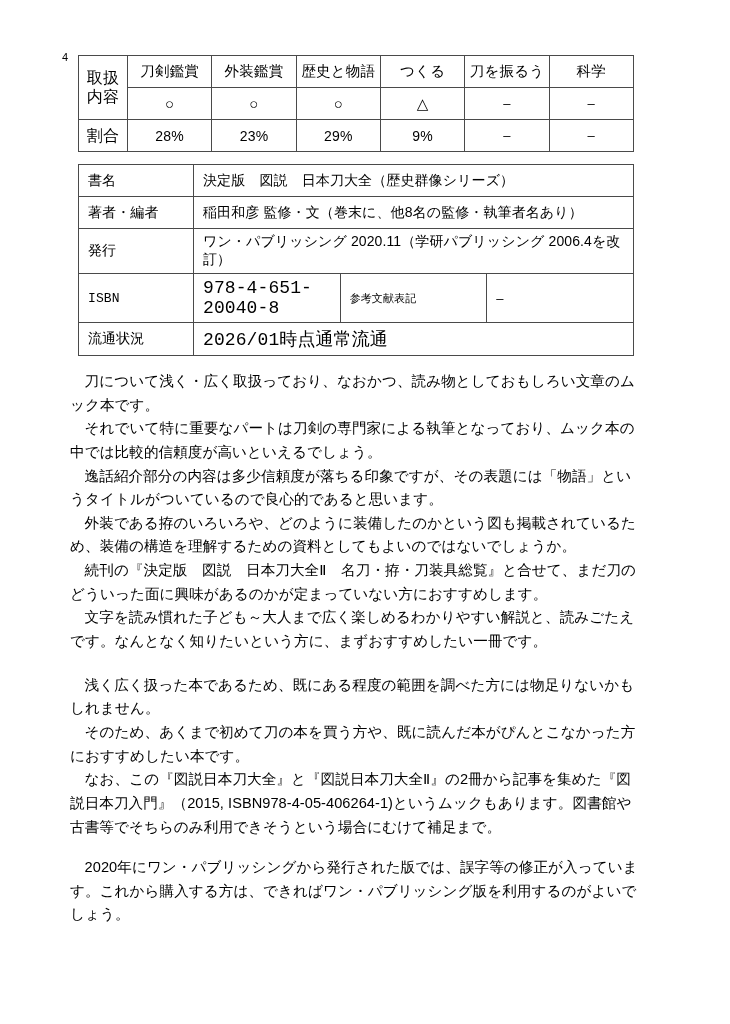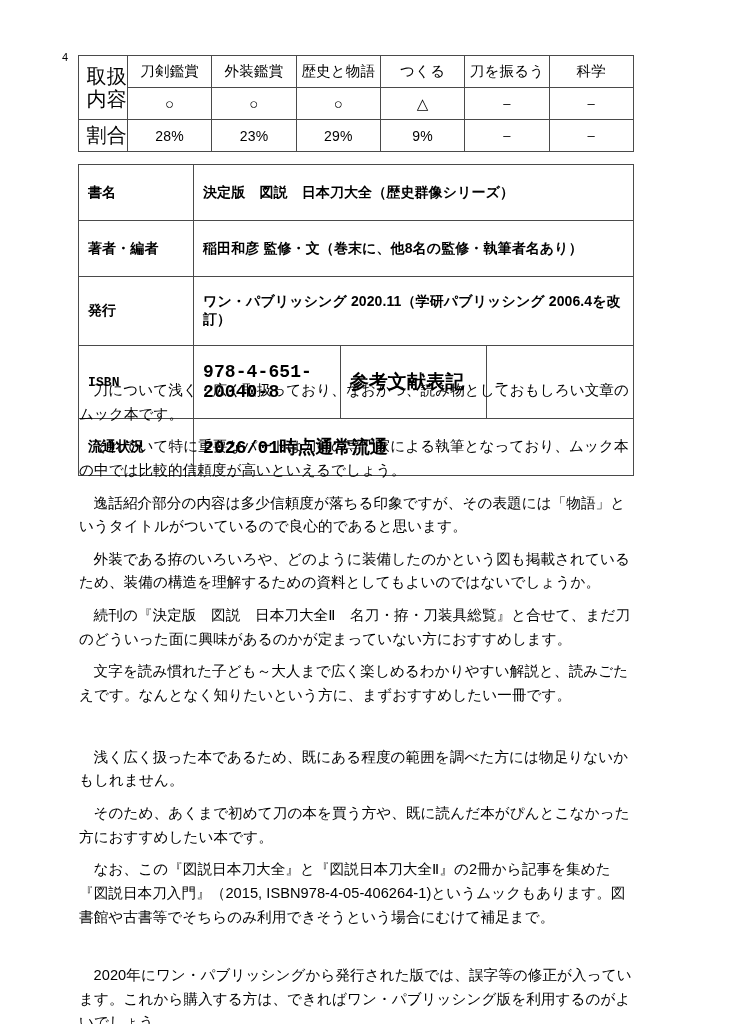--- a/index.html
+++ b/index.html
@@ -39,24 +39,23 @@
   .coverage-table td {
     border: 1.1px solid #4a4a4a;
     text-align: center;
     vertical-align: middle;
     font-size: 14.5px;
     padding: 0;
     height: 31px;
     letter-spacing: 0.2px;
   }
   .coverage-table td.rowlabel {
-    font-size: 20px;
+    font-size: 16px;
     line-height: 1.12;
     width: 48px;
-    text-align: right;
   }
   .coverage-table td.head {
     font-size: 14.5px;
   }
   .coverage-table td.mark {
     font-size: 15px;
   }
   .coverage-table td.dash {
     font-size: 13px;
   }
@@ -73,63 +72,62 @@
     position: absolute;
     left: 78px;
     top: 164px;
     width: 556px;
     border-collapse: collapse;
     table-layout: fixed;
   }
   .biblio-table td {
     border: 1.1px solid #4a4a4a;
     font-size: 14px;
-    padding: 16px 9px;
+    padding: 4px 9px;
     height: 23px;
     vertical-align: middle;
     letter-spacing: 0.1px;
-    font-weight: bold;
   }
   .biblio-table td.key {
     width: 96px;
     white-space: nowrap;
   }
   .biblio-table td.mono {
     font-family: "Liberation Mono", "DejaVu Sans Mono", monospace;
     font-size: 13px;
   }
   .biblio-table td.val-mono {
     font-family: "Liberation Mono", "DejaVu Sans Mono", monospace;
     font-size: 18px;
     margin-top: 33px;
   }
   .biblio-table td.sub-key {
     width: 104px;
     white-space: nowrap;
-    font-size: 19px;
+    font-size: 11px;
     text-align: left;
   }
   .biblio-table td.sub-val {
     width: 92px;
     font-size: 13px;
   }
 
   
   .body-text {
     position: absolute;
     left: 70px;
     top: 370px;
     width: 572px;
     font-size: 14.6px;
     line-height: 1.62;
     letter-spacing: 0.05px;
     text-align: left;
   }
   .para {
-    margin: 9px;
+    margin: 0;
     text-indent: 1em;
     white-space: pre-wrap;
   }
   .spacer {
     height: 20px;
   }
   .spacer-sm {
     height: 17px;
   }
 </style>

